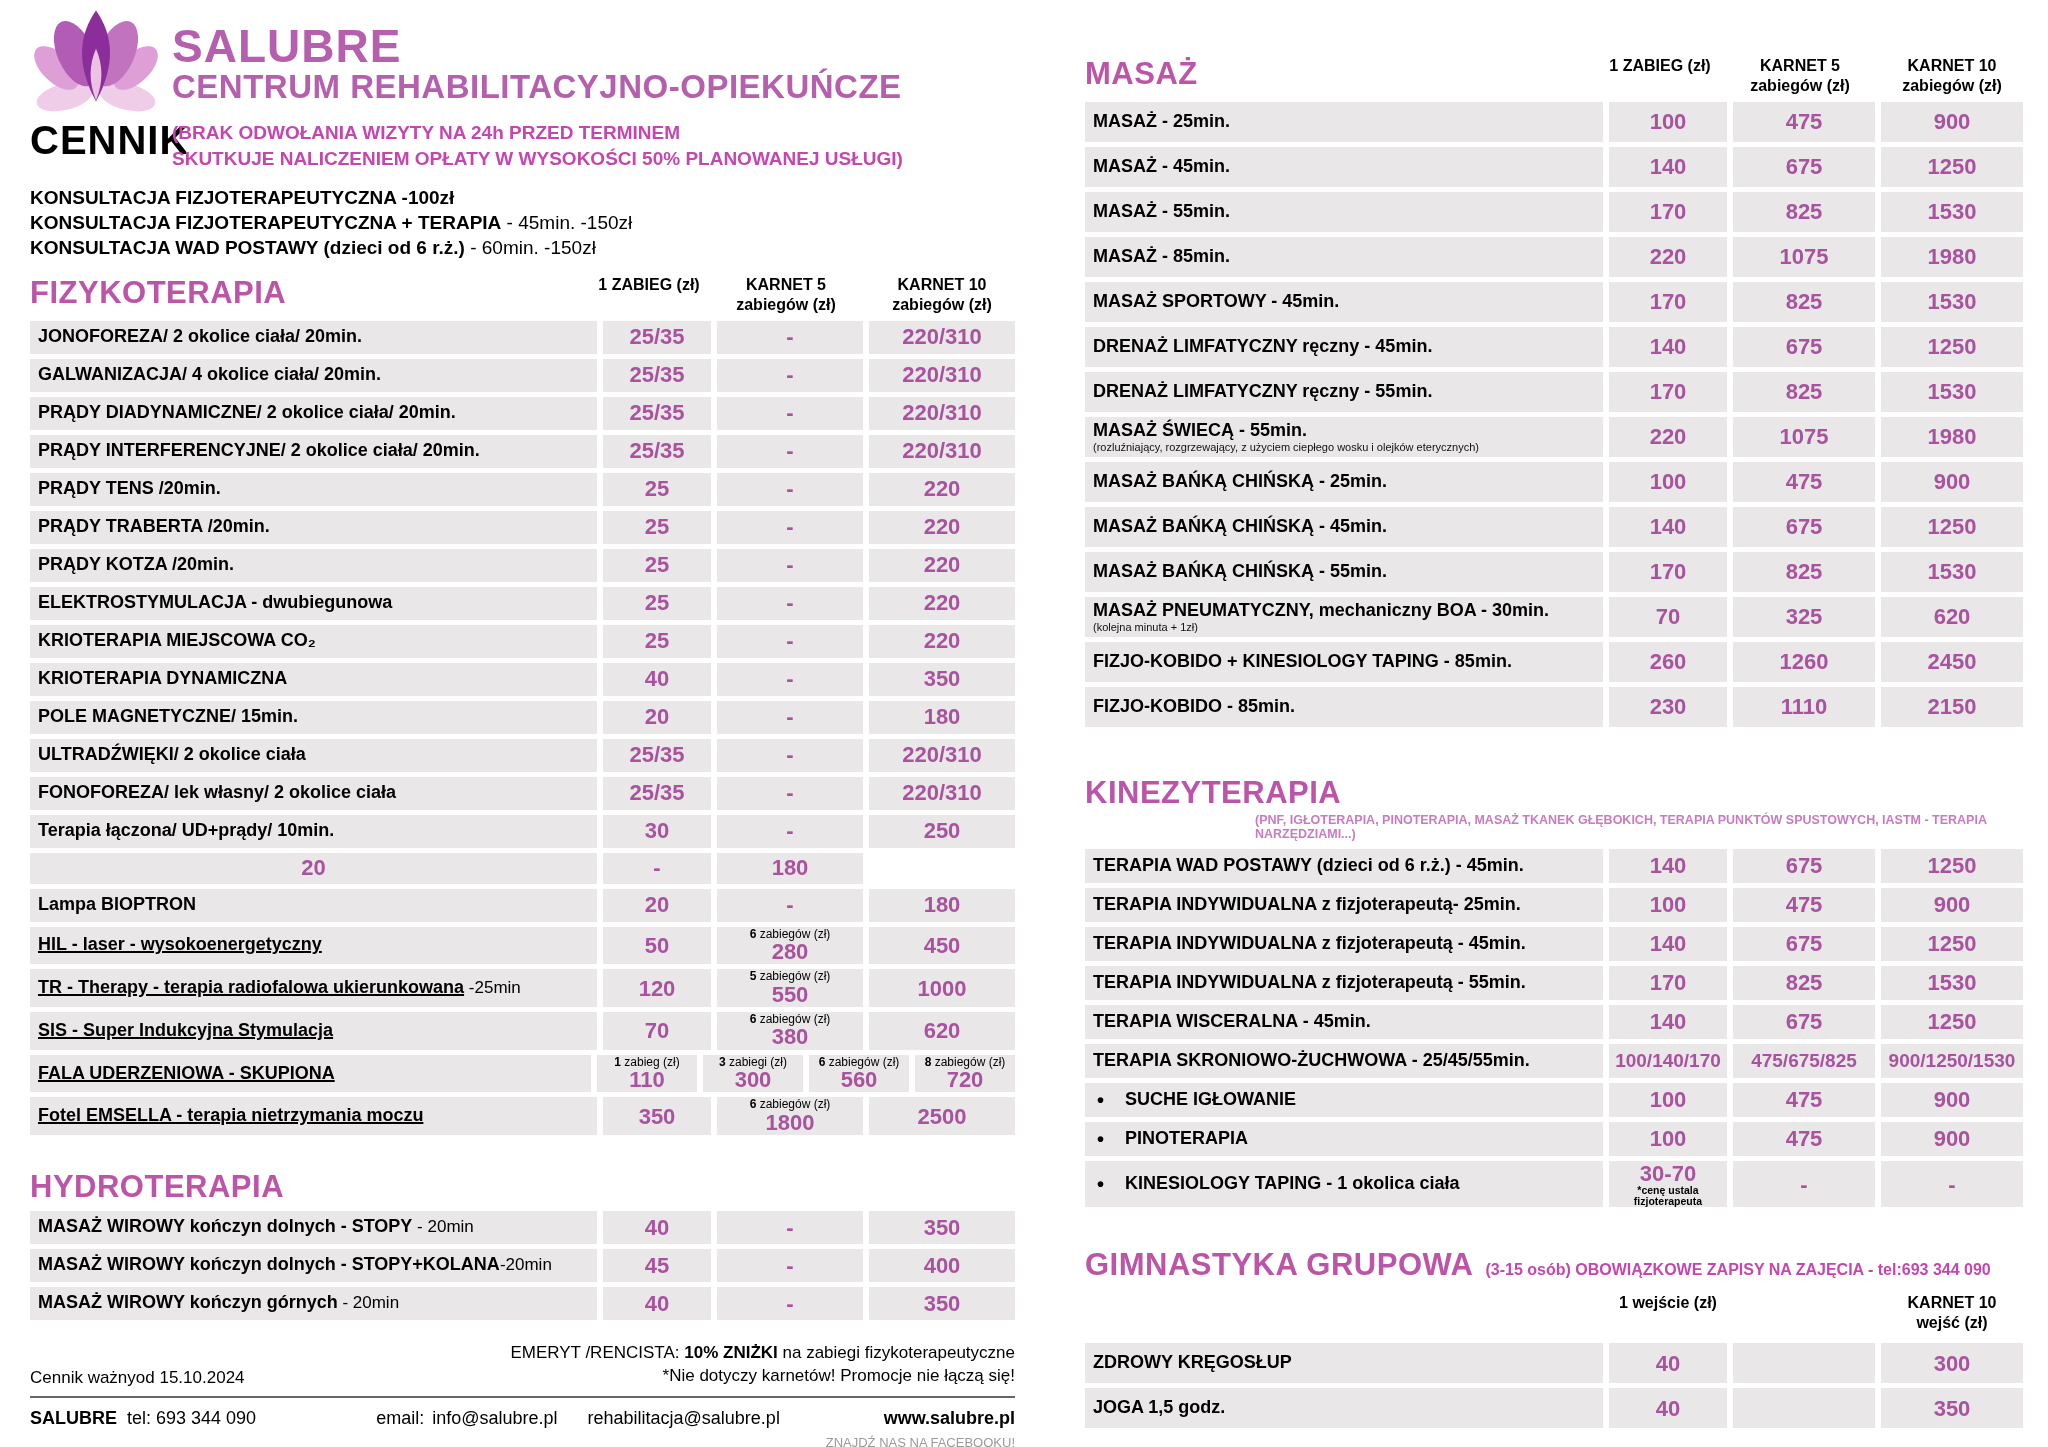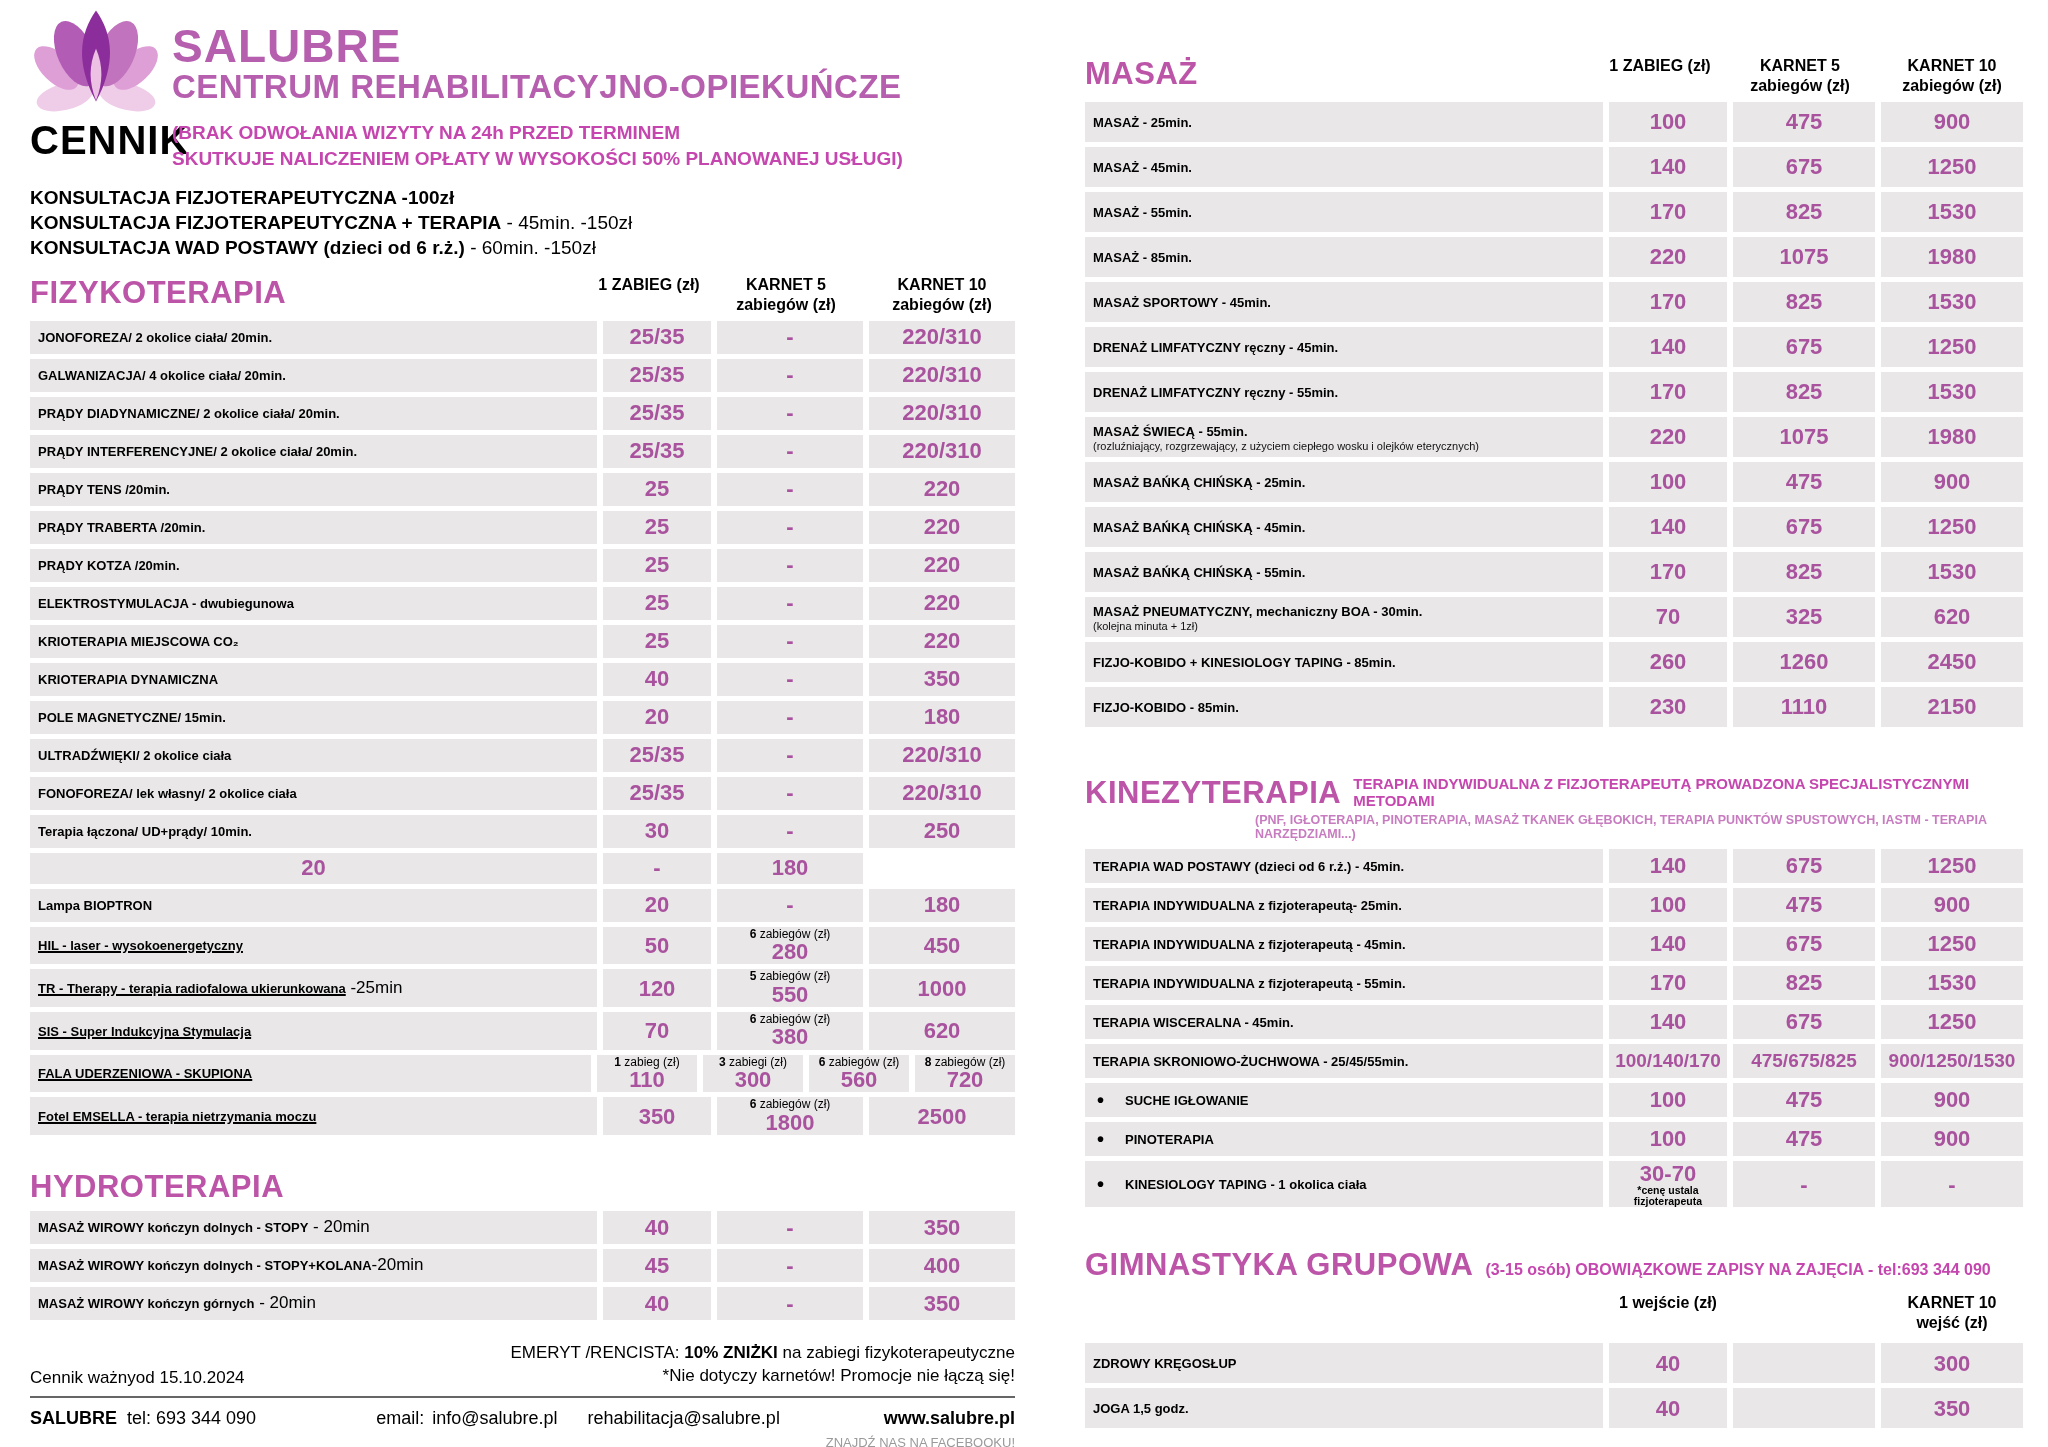--- a/index.html
+++ b/index.html
@@ -33,21 +33,21 @@
   .left-body .trow{grid-template-columns:1fr 108px 146px 146px;}
   .left-body .trow.split{grid-template-columns:1fr 100px 100px 100px 100px;}
   .right-body .trow{grid-template-columns:1fr 118px 142px 142px;}
   .c-label,.c-price{background:#e9e7e8;display:flex;flex-direction:column;justify-content:center;}
   .left-body .c-label{min-height:29px;}
   .left-body .c-price{min-height:29px;}
   .masaz-body .c-label,.masaz-body .c-price{min-height:36px;}
   .kine-body .c-label,.kine-body .c-price{min-height:30px;}
   .gim-body .c-label,.gim-body .c-price{min-height:36px;}
   .c-label{padding:2px 6px 2px 8px;}
-  .lab-main{font-size:13px;font-weight:bold;line-height:1.1;}
+  .lab-main{font-size:18px;font-weight:bold;line-height:1.1;}
   .lab-main.ul{text-decoration:underline;text-decoration-thickness:2px;}
   .lab-suffix{font-size:17px;font-weight:normal;}
   .lab-line{display:block;}
   .lab-note{font-size:11px;line-height:1.1;color:#111;}
   .c-label.bullet{padding-left:40px;position:relative;}
   .c-label.bullet::before{content:"•";position:absolute;left:12px;font-size:20px;font-weight:bold;}
   .c-price{text-align:center;padding:1px 2px;}
   .cell-val{font-size:22px;font-weight:bold;color:#a9529e;line-height:1.05;}
   .c-price.small .cell-val{font-size:19px;}
   .cell-note{font-size:12px;line-height:1.05;color:#000;}
@@ -727,21 +727,20 @@
             <div class="c-price">
               <div class="cell-val">2150</div>
             </div>
           </div>
         </div>
     </section>
 
     <section class="sect kine-head">
       <div class="kine-line1">
         <h2 class="sect-title">KINEZYTERAPIA</h2>
-        <span class="kine-side">TERAPIA INDYWIDUALNA Z FIZJOTERAPEUTĄ PROWADZONA SPECJALISTYCZNYMI METODAMI</span>
       </div>
       <div class="kine-sub">(PNF, IGŁOTERAPIA, PINOTERAPIA, MASAŻ TKANEK GŁĘBOKICH, TERAPIA PUNKTÓW SPUSTOWYCH, IASTM - TERAPIA NARZĘDZIAMI...)</div>
       <div class="t-body right-body kine-body">
           <div class="trow">
             <div class="c-label">
               <span class="lab-line"><span class="lab-main">TERAPIA WAD POSTAWY (dzieci od 6 r.ż.) - 45min.</span></span>
             </div>
             <div class="c-price">
               <div class="cell-val">140</div>
             </div>

